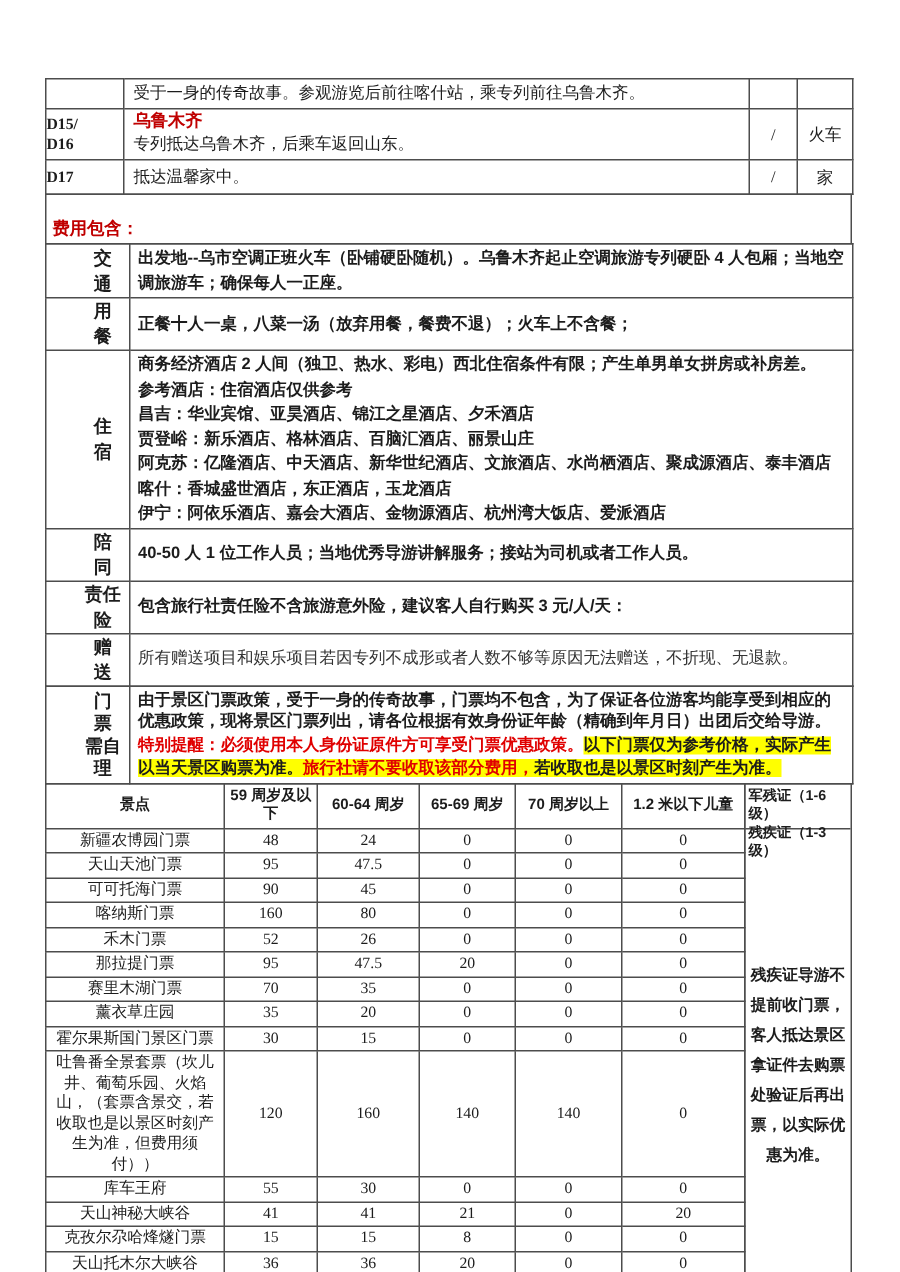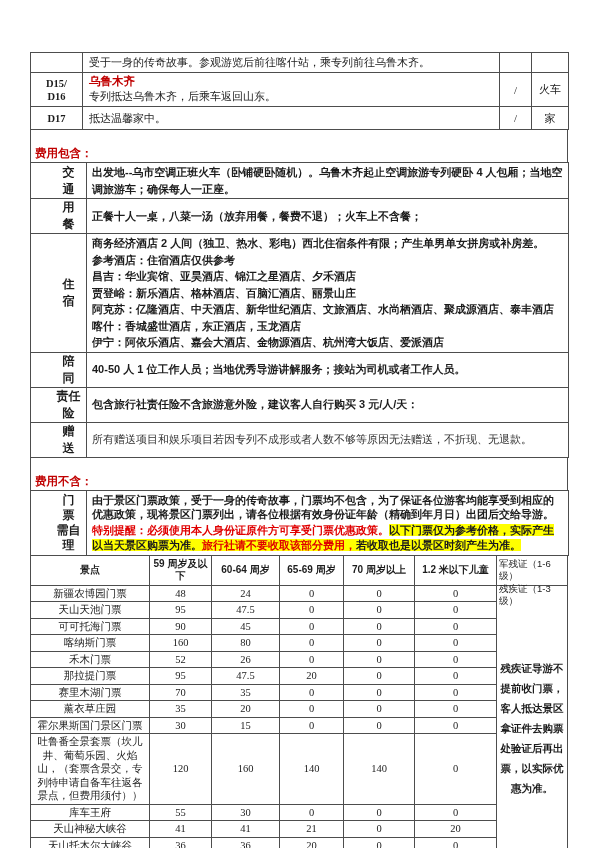--- a/index.html
+++ b/index.html
@@ -7,21 +7,21 @@
   body {
     width:600px; height:848px; overflow:hidden;
     font-family:"Liberation Sans", sans-serif; color:#1c1c1c;
   }
   .page { width:538px; margin:52px 0 0 30px; }
 
   table { border-collapse:collapse; width:538px; table-layout:fixed; }
   td { border:1px solid #4d4d4d; vertical-align:middle; }
 
   
-  .itin td.day { text-align:center; font-family:"Liberation Serif", serif;
+  .itin td.day { text-align:left; font-family:"Liberation Serif", serif;
                  font-weight:bold; font-size:10.5px; line-height:13px;margin-top:48px; }
   .itin td.desc { padding:2px 6px; font-family:"Liberation Serif", serif;
                   font-size:11px; line-height:15px; }
   .itin .dest-title { font-family:Liberation Mono, monospace; font-weight:bold;
                       color:#c00000; font-size:11.5px; line-height:14px; }
   .itin td.small { text-align:center; font-family:"Liberation Serif", serif; font-size:11px; }
   .itin tr.r1 td { height:20px; }
   .itin tr.r2 td { height:33px; }
   .itin tr.r3 td { height:23px; }
 
@@ -50,21 +50,21 @@
   .ptable td { padding:1px 2px; }
   .ptable td.h { font-weight:bold; font-size:10px; line-height:12.5px;
                  text-align:center; height:30px; }
   .ptable td.pname { text-align:center; font-family:"Liberation Serif", serif;
                      font-size:10.5px; line-height:13.5px; height:16px;margin-left:14px; }
   .ptable td.pval  { text-align:center; font-family:"Liberation Serif", serif;
                      font-size:10.5px; line-height:13px; }
   .cert-box { width:72px; border:1px solid #4d4d4d; margin-left:-1px;
               display:flex; flex-direction:column; }
   .cert-header { border-bottom:1px solid #4d4d4d; height:30px; padding:2px 2px;
-                 font-weight:normal; font-size:9.5px; line-height:12.5px; }
+                 font-weight:bold; font-size:9.5px; line-height:12.5px; }
   .cert-note { flex:1; display:flex; align-items:center; justify-content:center;
                padding:2px; font-size:10.5px; line-height:20px; font-weight:600;
                text-align:center; }
 </style>
 </head>
 <body>
 
 <div class="page">
 
   <table class="itin">
@@ -140,21 +140,20 @@
       <td class="lbl">责任险</td>
       <td class="body">包含旅行社责任险不含旅游意外险，建议客人自行购买 3 元/人/天：</td>
     </tr>
     <tr>
       <td class="lbl">赠　送</td>
       <td class="body serif">所有赠送项目和娱乐项目若因专列不成形或者人数不够等原因无法赠送，不折现、无退款。</td>
     </tr>
   </tbody>
     </table>
 
-  <div class="sec-header">费用不含：</div>
   <table class="sect excl">
     <colgroup>
         <col style="width:56px">
         <col style="width:482px">
       </colgroup>
     <tbody>
         <tr>
       <td class="lbl lbl2line">
         <div>门　票</div>
         <div>需自理</div>
@@ -264,21 +263,21 @@
           <tr>
             <td class="pname">霍尔果斯国门景区门票</td>
             <td class="pval">30</td>
             <td class="pval">15</td>
             <td class="pval">0</td>
             <td class="pval">0</td>
             <td class="pval">0</td>
           </tr>
 
           <tr>
-            <td class="pname">吐鲁番全景套票（坎儿井、葡萄乐园、火焰山，（套票含景交，专列特申请自备车往返各景点，但费用须付））</td>
+            <td class="pname">吐鲁番全景套票（坎儿井、葡萄乐园、火焰山，（套票含景交，若收取也是以景区时刻产生为准，但费用须付））</td>
             <td class="pval">120</td>
             <td class="pval">160</td>
             <td class="pval">140</td>
             <td class="pval">140</td>
             <td class="pval">0</td>
           </tr>
 
           <tr>
             <td class="pname">库车王府</td>
             <td class="pval">55</td>
@@ -290,20 +289,28 @@
 
           <tr>
             <td class="pname">天山神秘大峡谷</td>
             <td class="pval">41</td>
             <td class="pval">41</td>
             <td class="pval">21</td>
             <td class="pval">0</td>
             <td class="pval">20</td>
           </tr>
 
+          <tr>
+            <td class="pname">克孜尔尕哈烽燧门票</td>
+            <td class="pval">15</td>
+            <td class="pval">15</td>
+            <td class="pval">8</td>
+            <td class="pval">0</td>
+            <td class="pval">0</td>
+          </tr>
 
           <tr>
             <td class="pname">天山托木尔大峡谷</td>
             <td class="pval">36</td>
             <td class="pval">36</td>
             <td class="pval">20</td>
             <td class="pval">0</td>
             <td class="pval">0</td>
           </tr>
 

